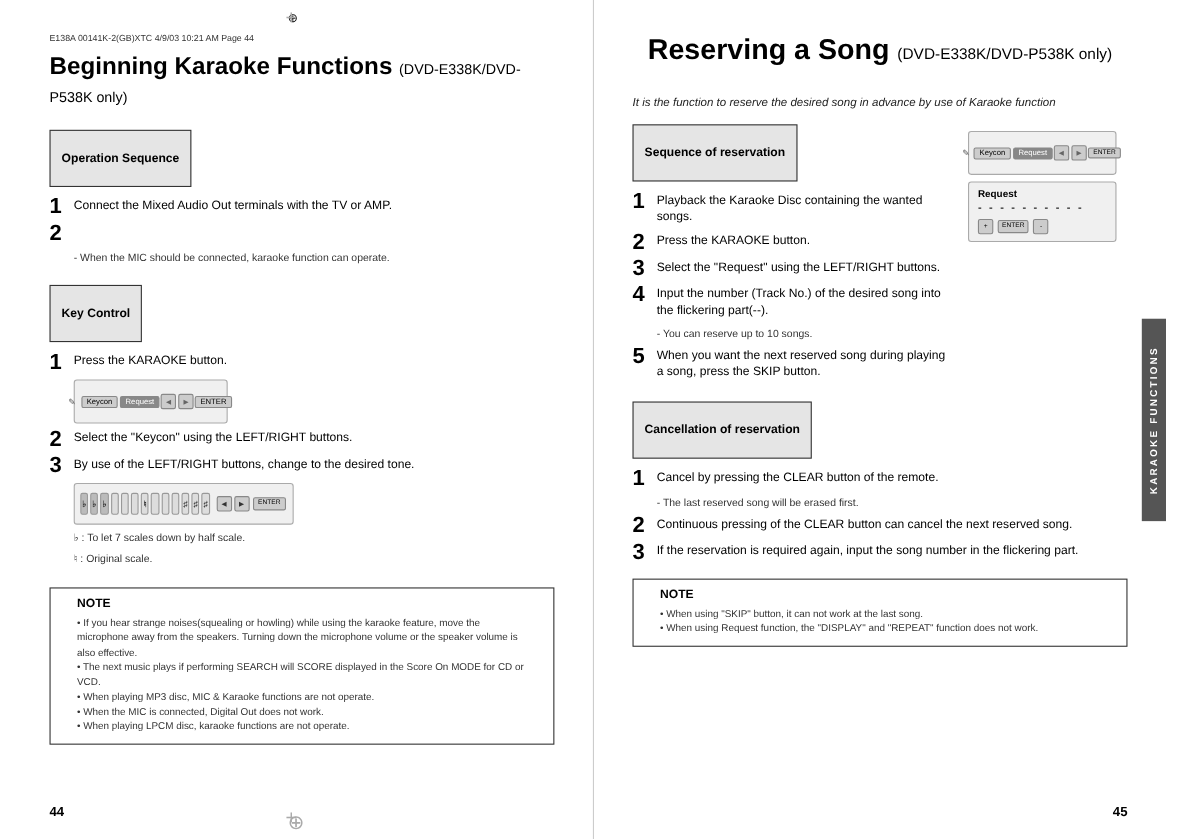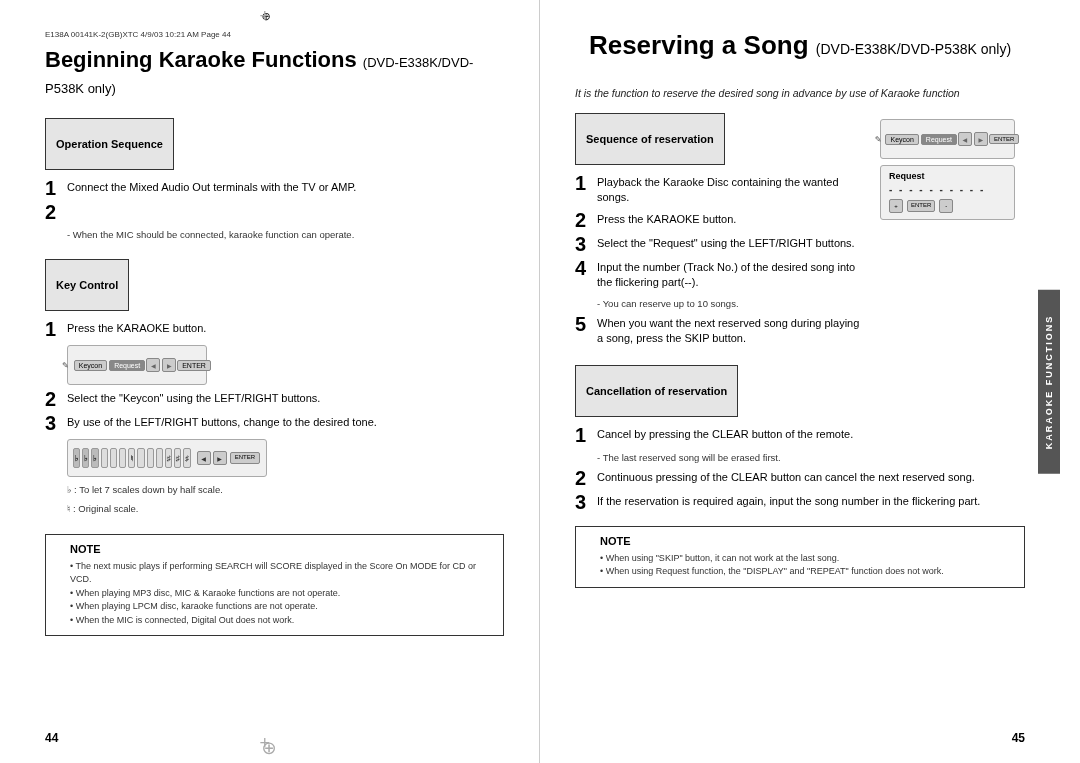--- a/index.html
+++ b/index.html
@@ -299,24 +299,25 @@
           <span class="remote-btn-small">▶</span>
           <span class="remote-btn" style="font-size:6px;">ENTER</span>
         </div>
       </div>
       <div class="step-sub">♭ : To let 7 scales down by half scale.</div>
       <div class="step-sub">♮ : Original scale.</div>
     </div>
 
     <div class="note-box">
       <div class="note-title">NOTE</div>
+      <div class="note-text">• If you hear strange noises(squealing or howling) while using the karaoke feature, move the microphone away from the speakers. Turning down the microphone volume or the speaker volume is also effective.</div>
       <div class="note-text">• The next music plays if performing SEARCH will SCORE displayed in the Score On MODE for CD or VCD.</div>
       <div class="note-text">• When playing MP3 disc, MIC &amp; Karaoke functions are not operate.</div>
+      <div class="note-text">• When the MIC is connected, Digital Out does not work.</div>
       <div class="note-text">• When playing LPCM disc, karaoke functions are not operate.</div>
-      <div class="note-text">• When the MIC is connected, Digital Out does not work.</div>
     </div>
 
     <div class="page-num page-num-left">44</div>
     <div class="crosshair" style="bottom:10px;left:50%;transform:translateX(-50%);"><span style="font-size:18px;color:#aaa;">⊕</span></div>
   </div>
 
   <div class="right-page">
     <div class="right-main-title">
       <strong>Reserving a Song</strong>
       <span class="normal-weight">(DVD-E338K/DVD-P538K only)</span>

